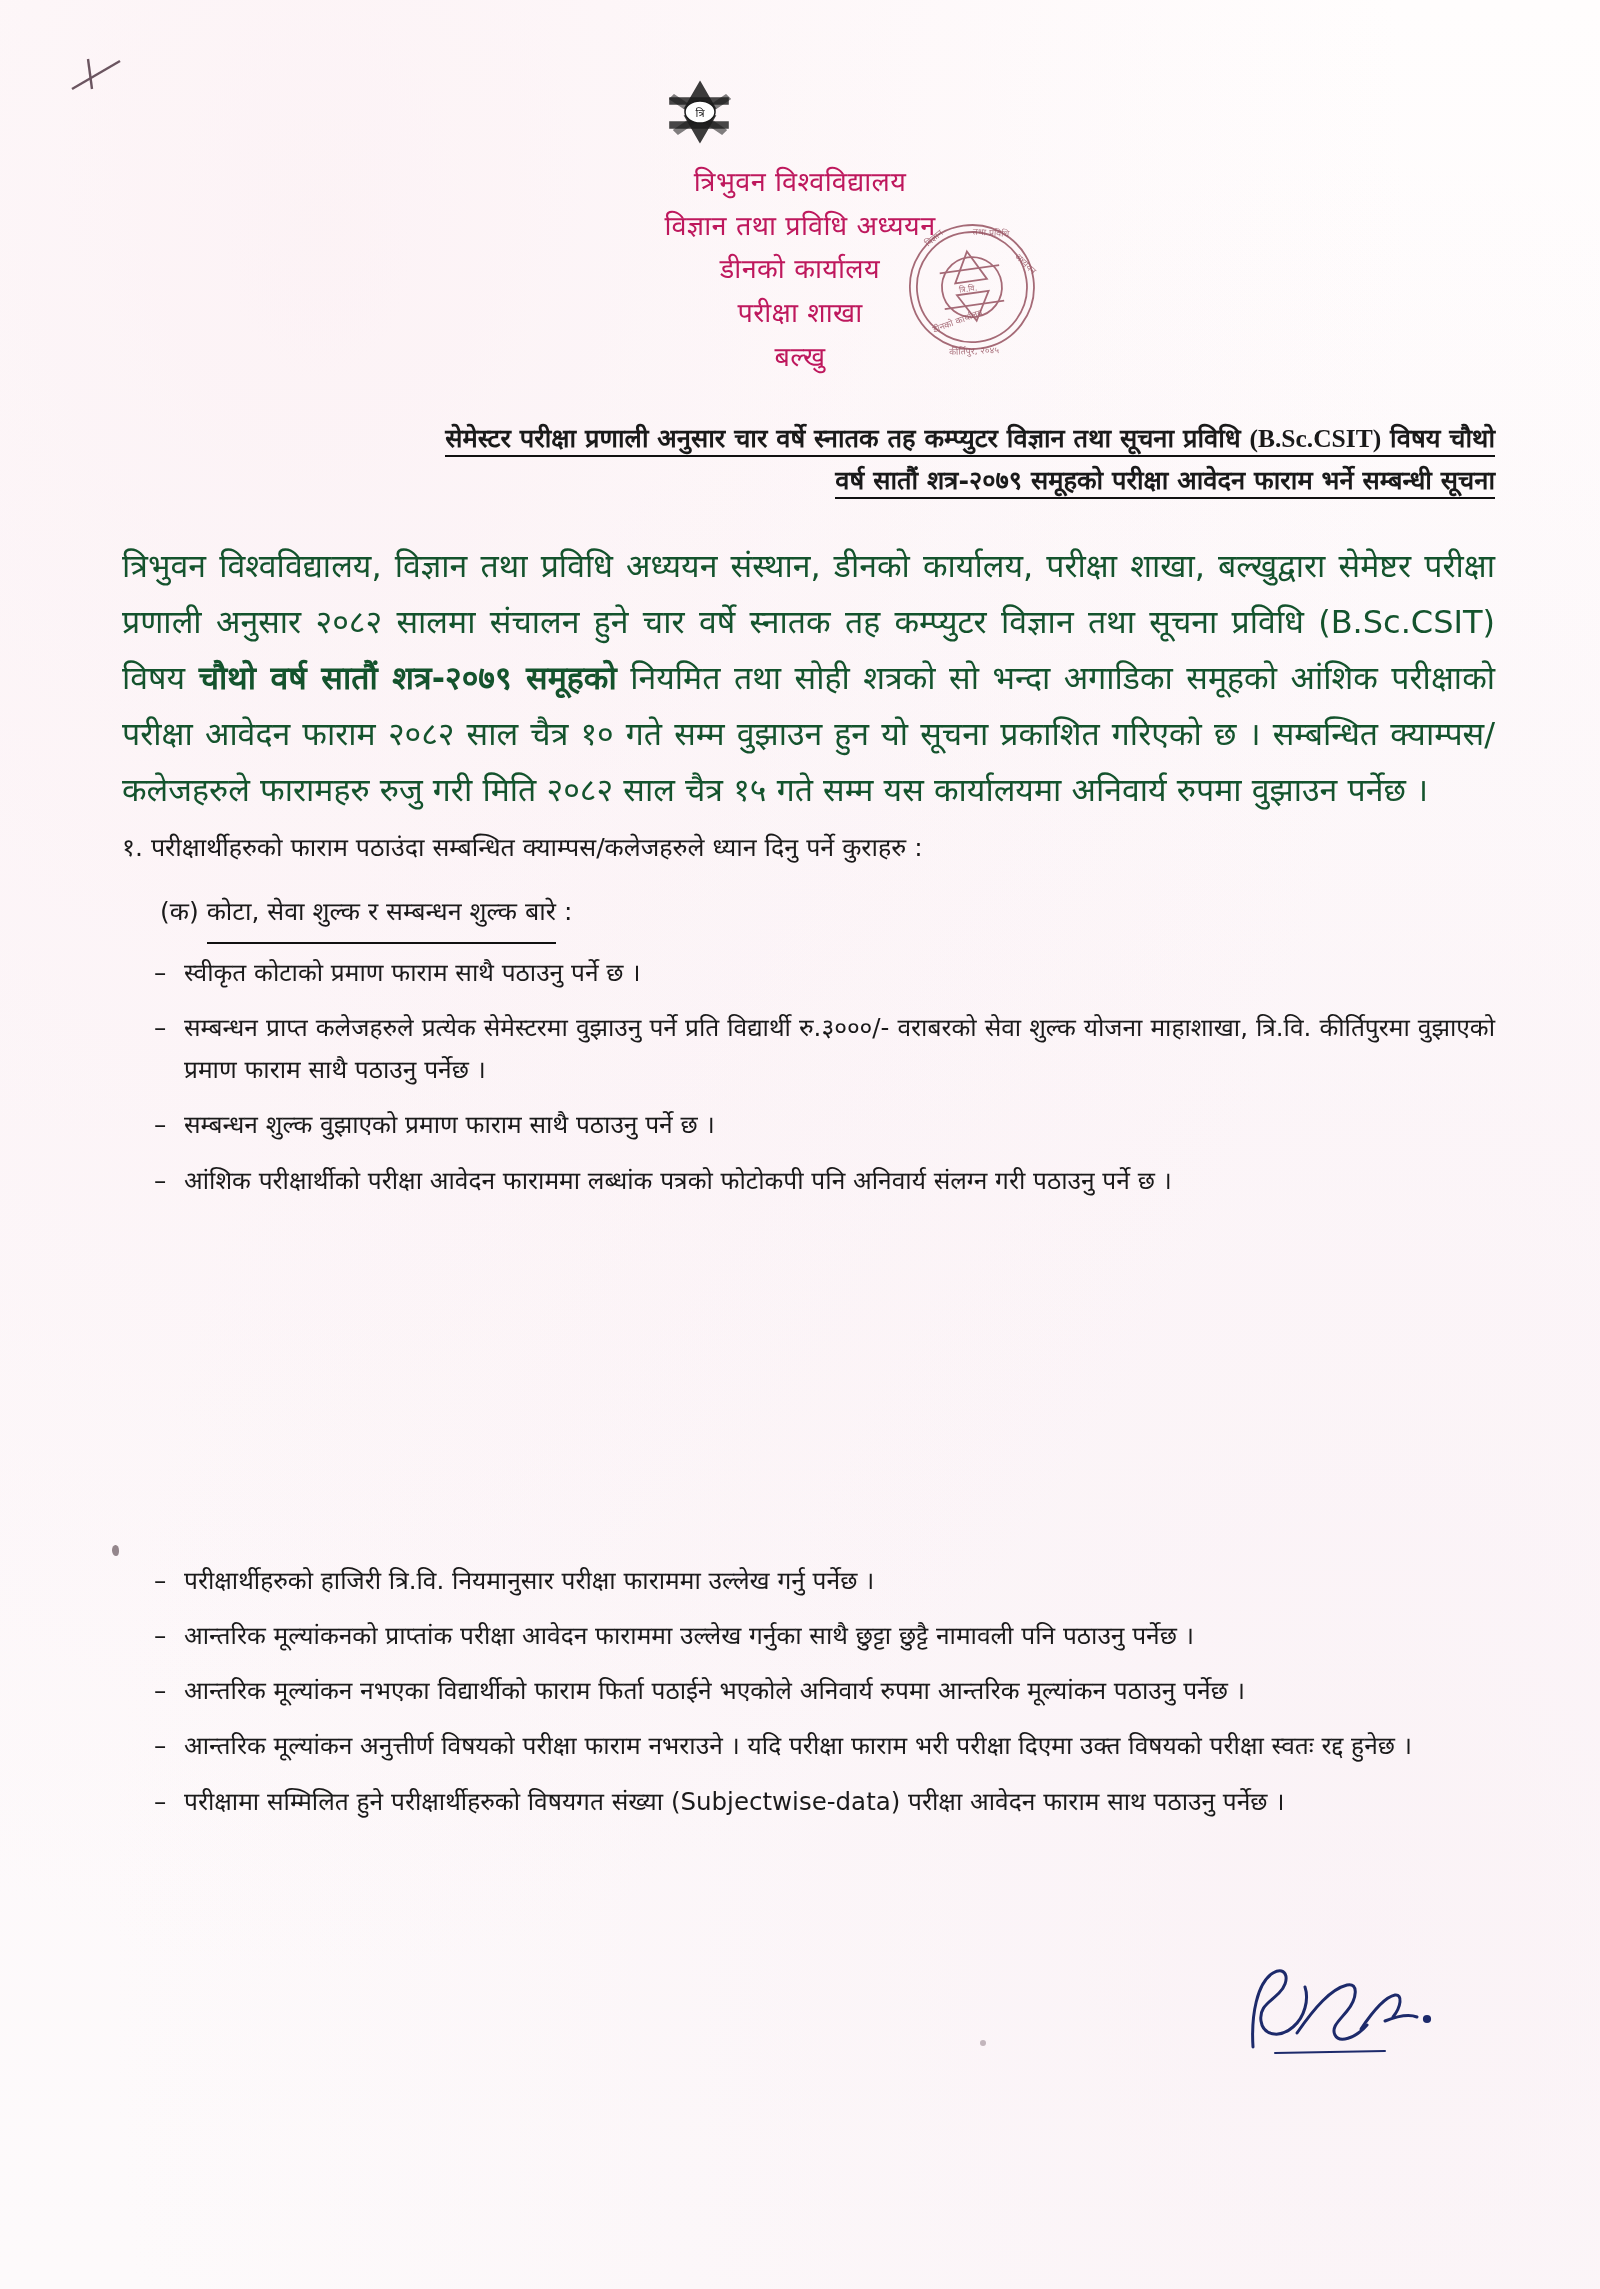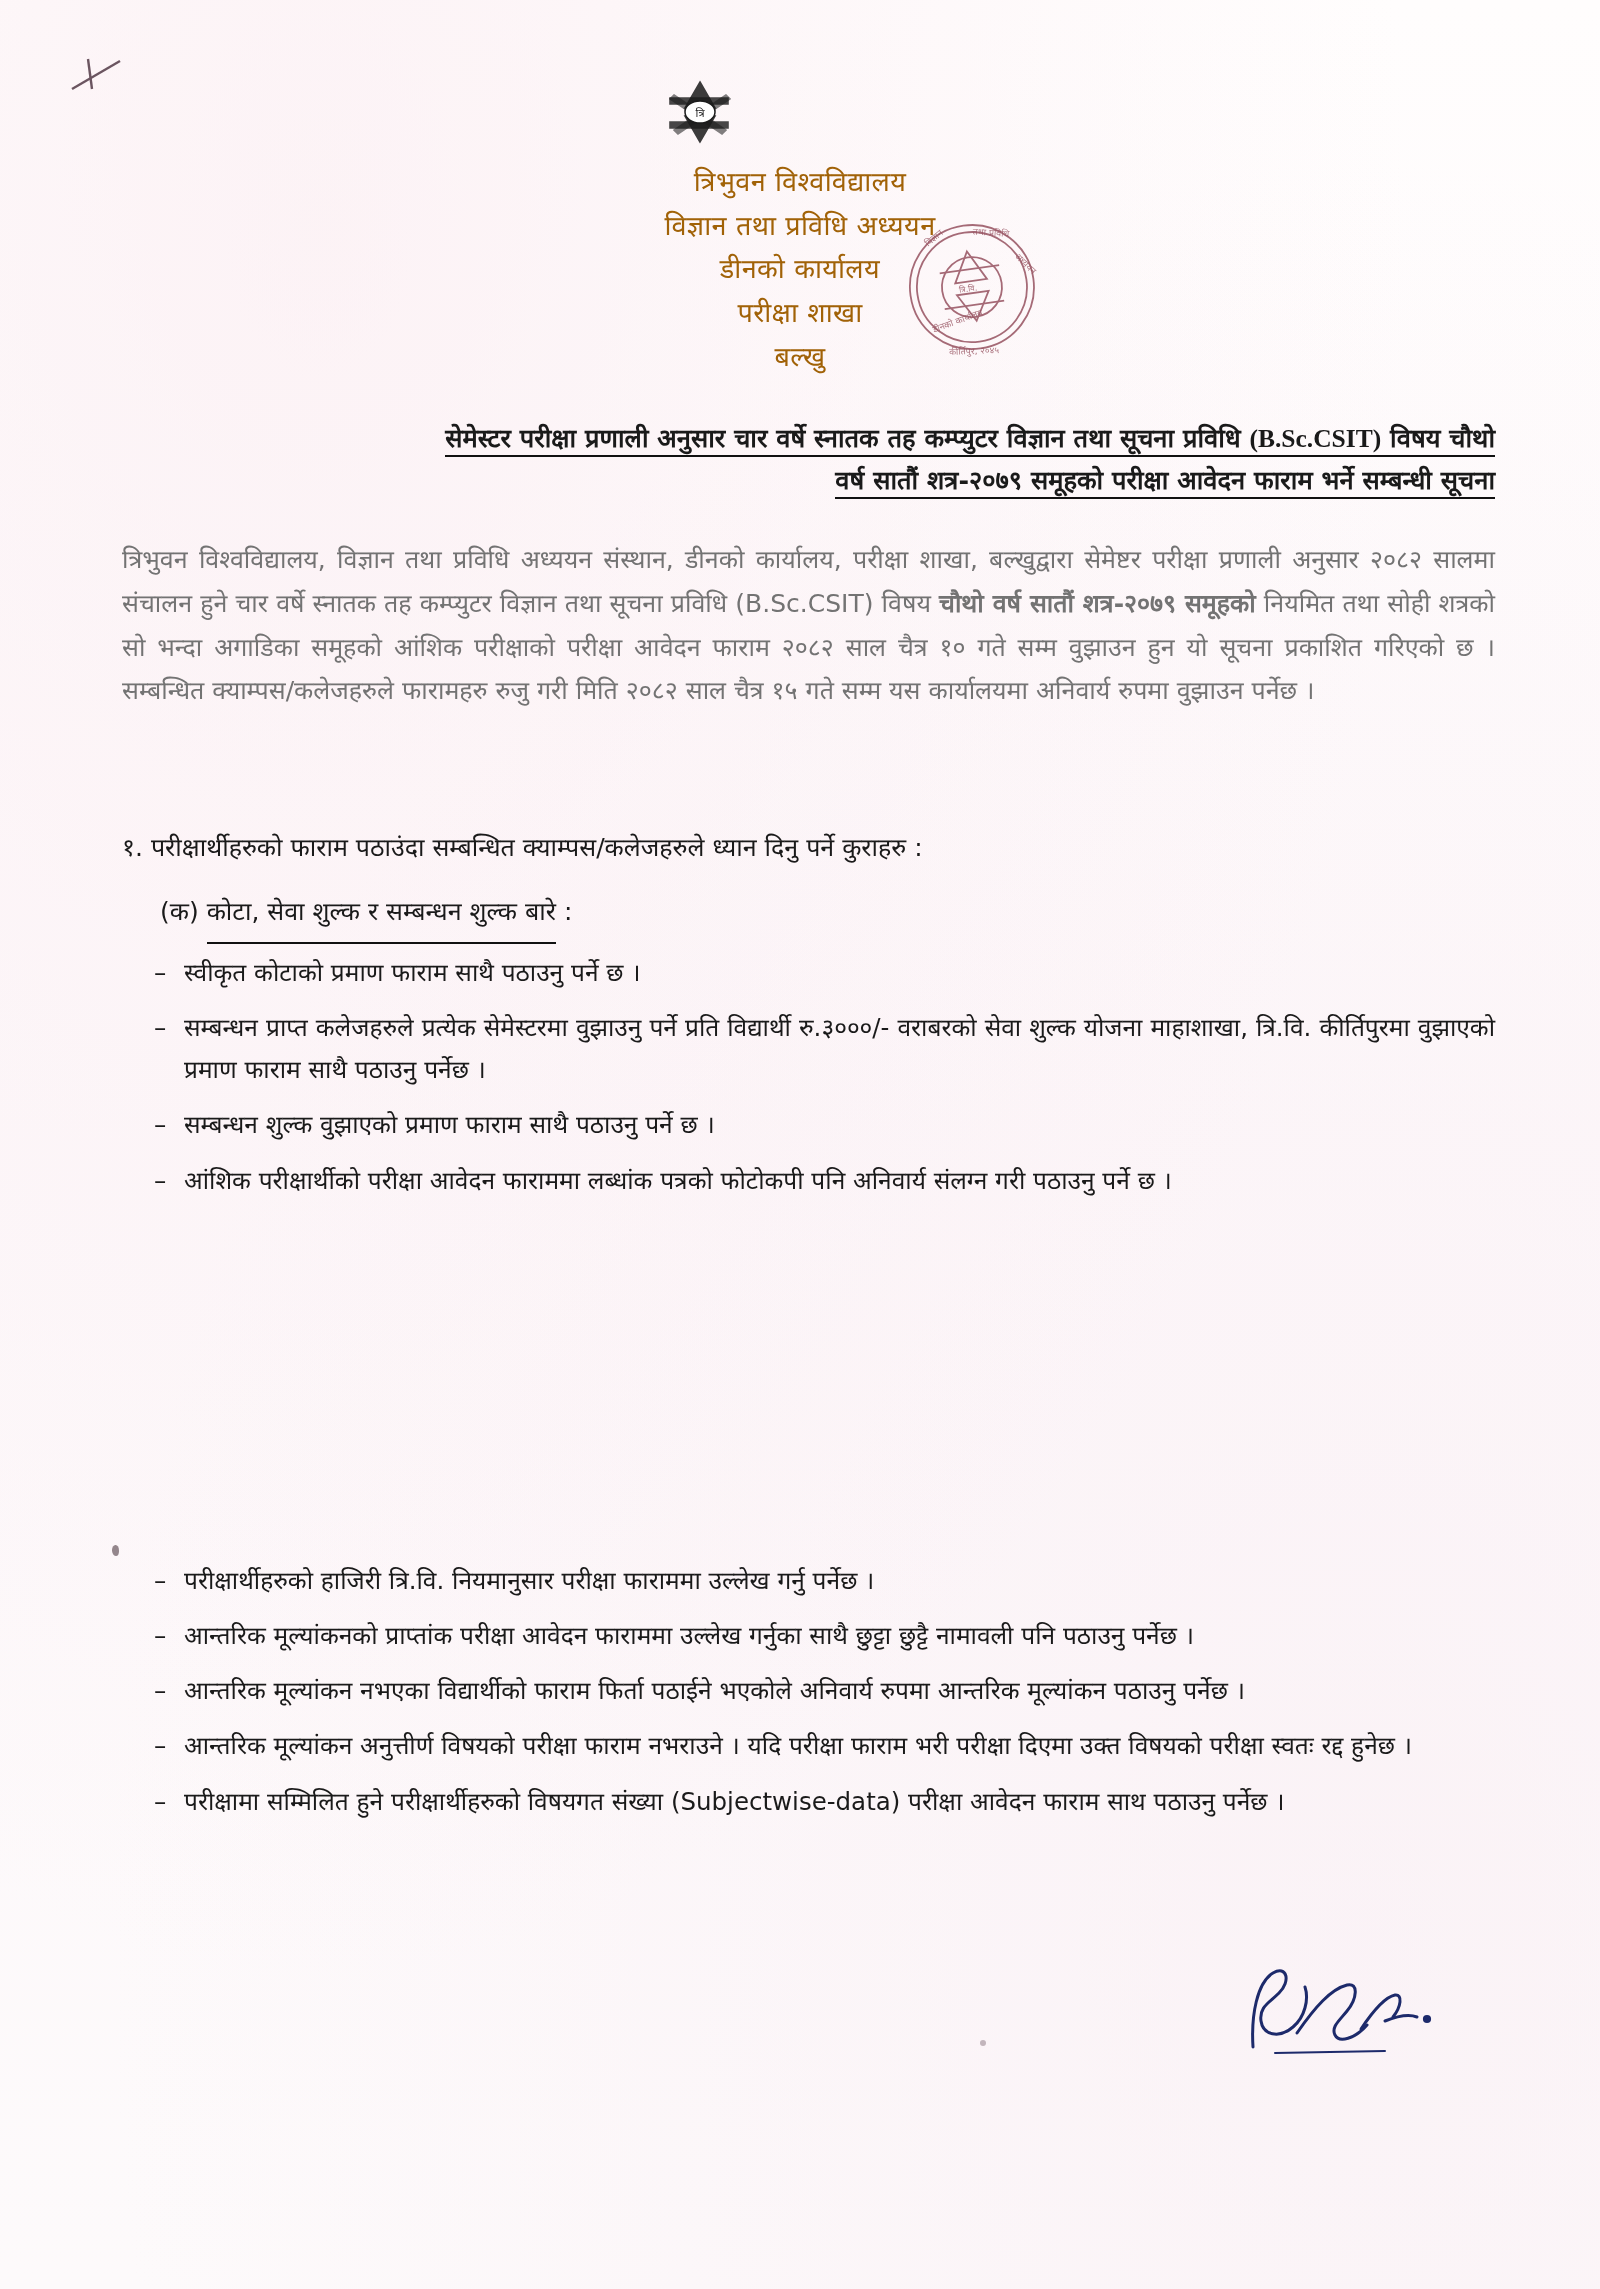--- a/index.html
+++ b/index.html
@@ -52,21 +52,21 @@
 
   .org-header {
     position: absolute;
     left: 0;
     right: 0;
     top: 160px;
     text-align: center;
     line-height: 1.62;
     font-size: 27px;
     letter-spacing: 0.4px;
-    color: #a16207;
+    color: #be185d;
   }
   .org-header div { white-space: nowrap; }
 
   
   .stamp {
     position: absolute;
     left: 880px;
     top: 205px;
     width: 185px;
     height: 165px;
@@ -89,23 +89,23 @@
   }
   .title-line span.u { border-bottom: 2px solid #111; padding-bottom: 2px; }
   .title-serif { font-family: "Liberation Serif", serif; font-weight: bold; }
 
   .para {
     position: absolute;
     left: 122px;
     right: 105px;
     top: 538px;
     text-align: justify;
-    font-size: 25px;
+    font-size: 32px;
     line-height: 1.75;
-    color: #737373;
+    color: #14532d;
   }
   .para b { font-weight: bold; }
 
   .section-1 {
     position: absolute;
     left: 122px;
     right: 106px;
     top: 828px;
     font-size: 25px;
     line-height: 1.6;

